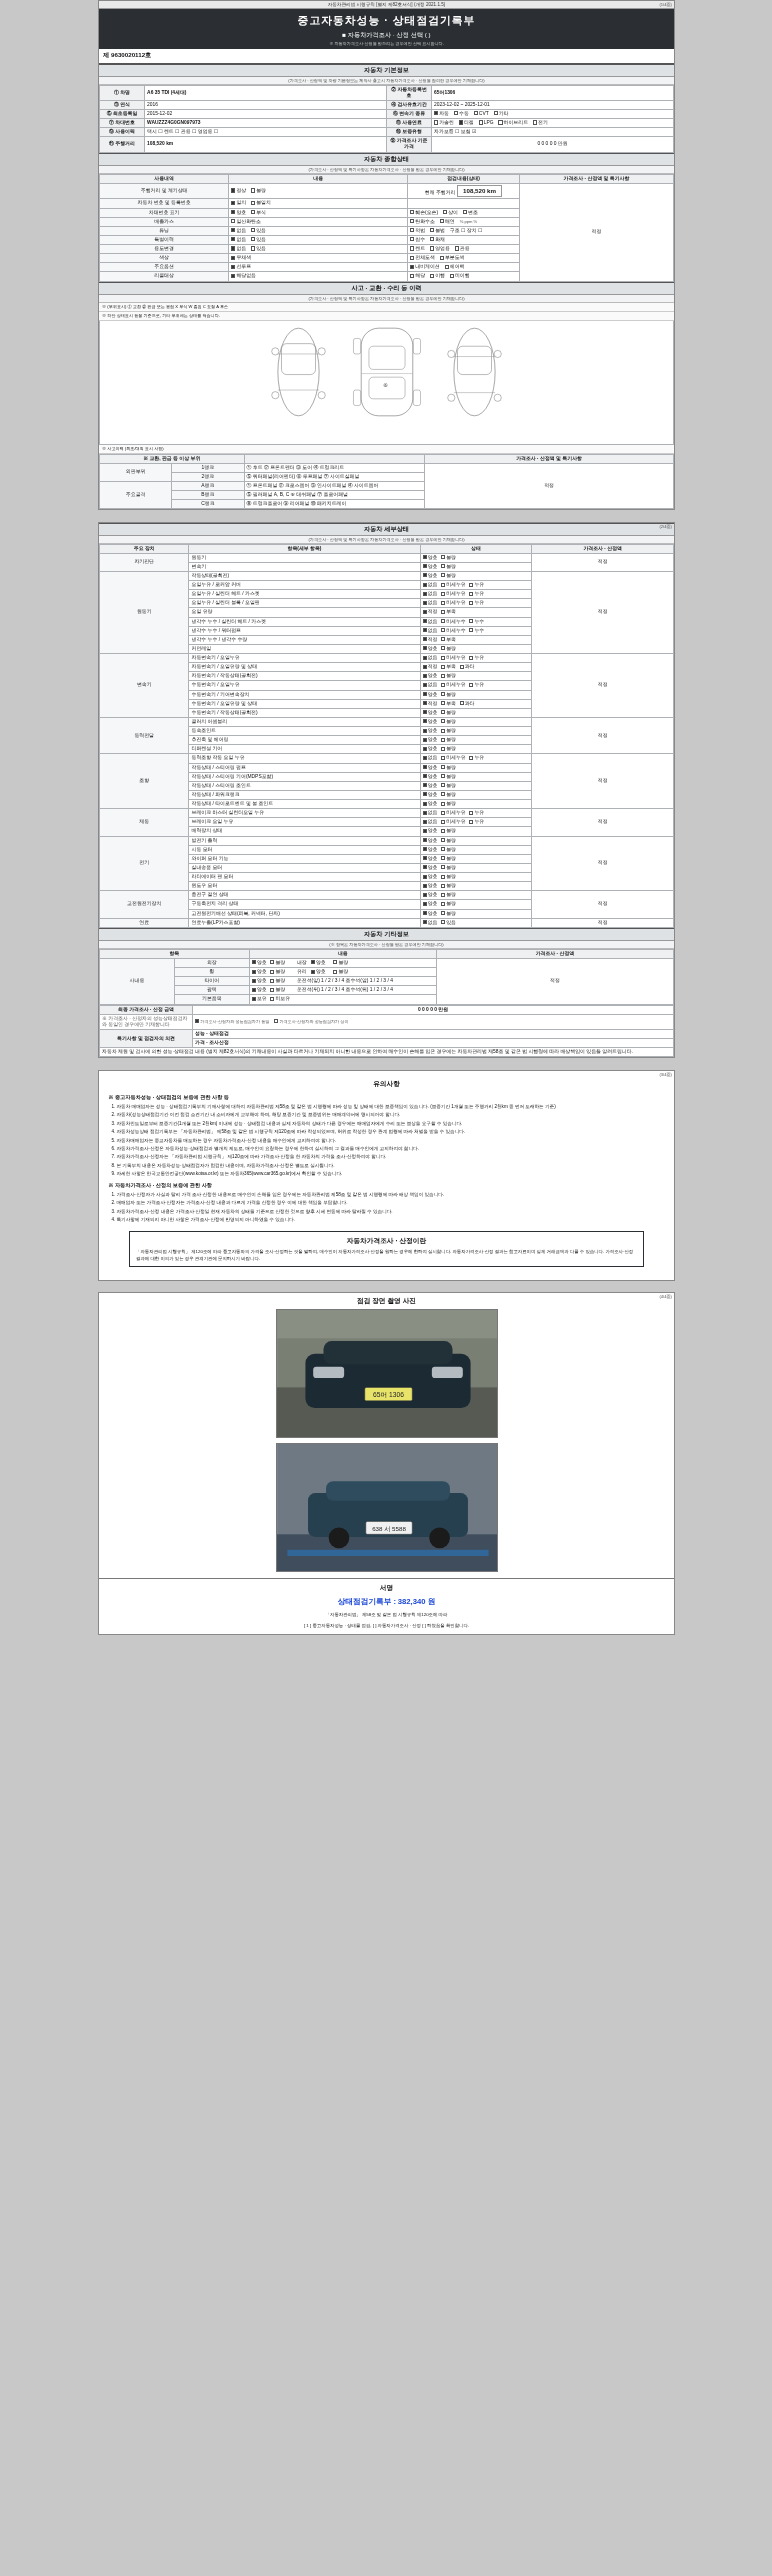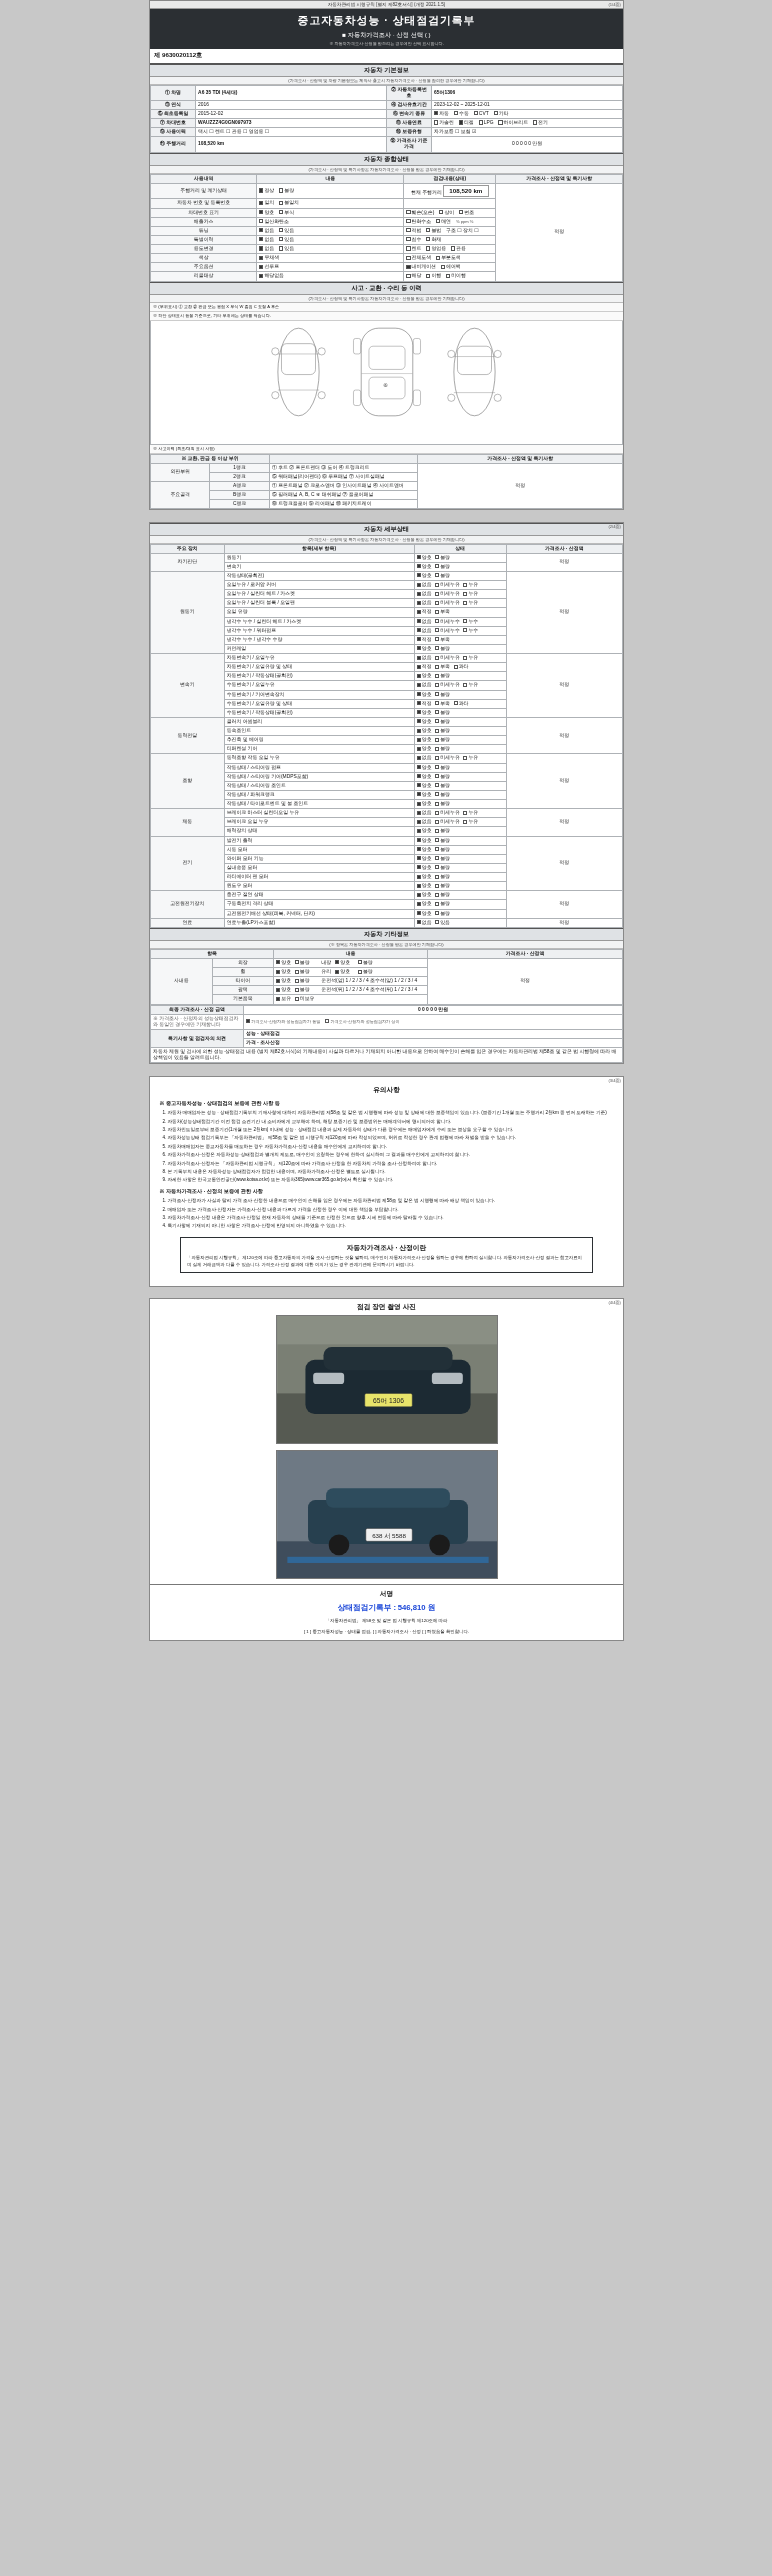--- a/index.html
+++ b/index.html
@@ -5,21 +5,21 @@
   * { box-sizing: border-box; }
   html, body { margin:0; padding:0; }
   body {
     width:773px;
     background:#c8c8c8;
     font-family:"Liberation Sans", sans-serif;
     font-size:5.7px;
     color:#111;
   }
   .page {
-    width:475px;
+    width:577px;
     margin:0 auto 11.3px auto;
     background:#fff;
     border:0.5px solid #888;
     position:relative;
     padding:0;
   }
   .page-top-bar{
     background:#e9e9e9;
     border-bottom:0.5px solid #999;
     font-size:4.6px;
@@ -734,19 +734,19 @@
         <text x="217" y="168" font-size="12" text-anchor="middle" fill="#222" font-family="Liberation Sans, sans-serif">638 서 5588</text>
         <rect x="20" y="205" width="390" height="12" fill="#2d6ea8" opacity="0.8"></rect>
       </svg>
     </div>
   </div>
 
   <div class="sign-sect">
     <div class="sign-title">서명</div>
     <div>
       <span class="fee">상태점검기록부 :</span>
-      <span class="fee">546,810 원</span>
+      <span class="fee">382,340 원</span>
     </div>
     <div class="footline">「자동차관리법」 제58조 및 같은 법 시행규칙 제120조에 따라</div>
     <div class="footline">[ 1 ] 중고자동차성능 · 상태를 점검, [   ] 자동차가격조사 · 산정 [   ] 하였음을 확인합니다.</div>
   </div>
 </div>
 
 
 </body></html>

